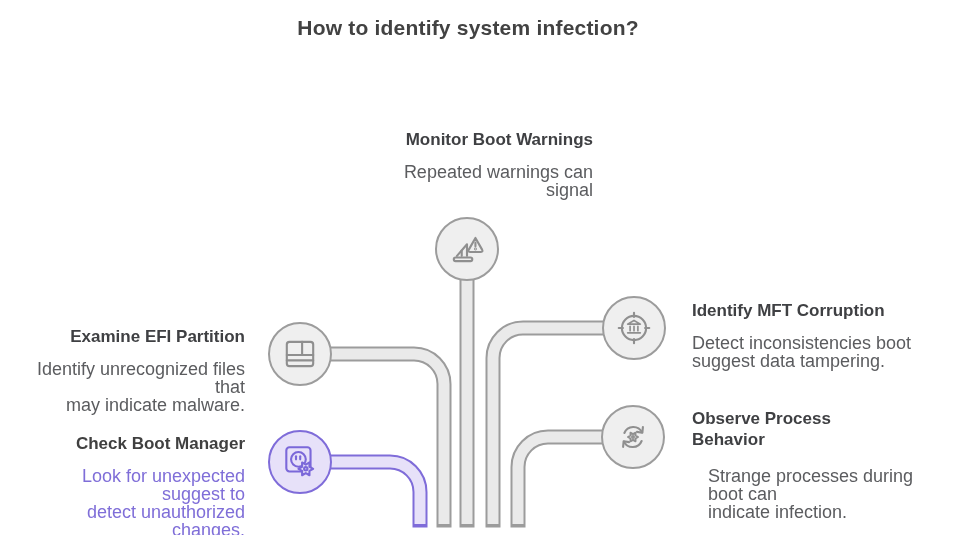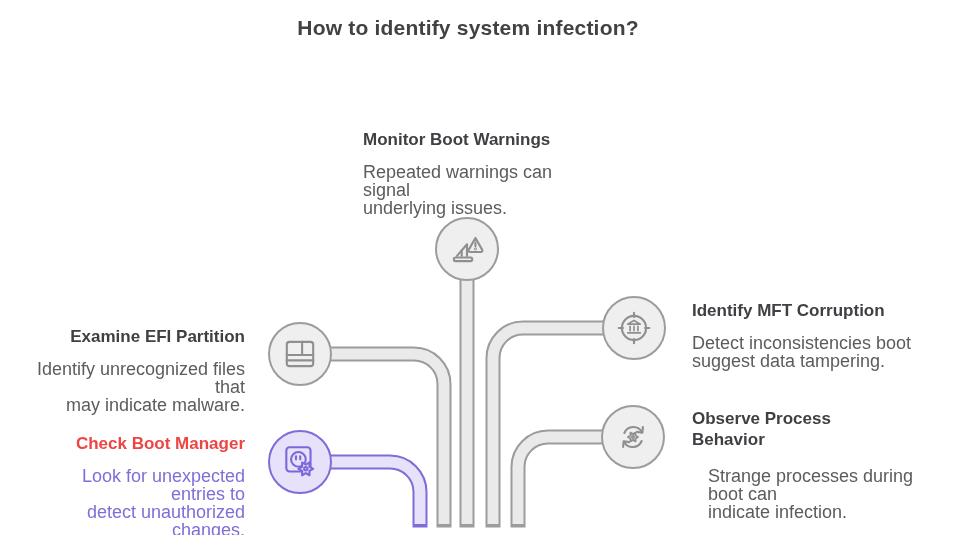--- a/index.html
+++ b/index.html
@@ -16,21 +16,21 @@
     position:absolute;width:64px;height:64px;border-radius:50%;
     box-sizing:border-box;border:2px solid #9C9C9C;background:#EFEFEF;
     z-index:2;display:flex;align-items:center;justify-content:center;
   }
   .node.purple{border-color:#7F6CD9;background:#E7E1F9;}
   .textblock{position:absolute;z-index:3;}
   .textblock .heading{font-size:17px;font-weight:bold;color:#3F4043;line-height:21px;}
   .textblock .body{font-size:18px;color:#5B5C5F;line-height:18px;margin-top:13px;}
   .textblock .body span{display:block;}
   .align-right{text-align:right;}
-  .purple-text .heading{color:#ef4444;}
+  .purple-text .heading{color:#404040;}
   .purple-text .body{color:#7F6ED8;}
 </style>
 </head>
 <body>
 
 <div class="canvas">
 
   <div class="title">How to identify system infection?</div>
 
   <svg class="pipes" width="961" height="535" viewBox="0 0 961 535">
@@ -105,40 +105,39 @@
     <svg width="40" height="40" viewBox="0 0 38 38" fill="none" stroke="#8F8F8F" stroke-width="2" stroke-linecap="round" stroke-linejoin="round">
       <path d="M10.8 15.2 A9.2 9.2 0 0 1 27.6 14.6"></path>
       <polyline points="28.4,9.6 27.9,14.9 22.8,14.1"></polyline>
       <path d="M27.2 22.8 A9.2 9.2 0 0 1 10.4 23.4"></path>
       <polyline points="9.6,28.4 10.1,23.1 15.2,23.9"></polyline>
       <polygon fill="#EFEFEF" stroke-width="1.8" points="23.8,19 21.4,20.4 21.4,23.1 19,21.7 16.6,23.1 16.6,20.4 14.2,19 16.6,17.6 16.6,14.9 19,16.3 21.4,14.9 21.4,17.6"></polygon>
       <circle cx="19" cy="19" r="1.1" stroke-width="1.6"></circle>
     </svg>
   </div>
 
-  <div class="textblock" style="left:363px;top:129px;width:230px;">
+  <div class="textblock" style="left:363px;top:129px;width:230px;text-align:right;">
     <div class="heading">Monitor Boot Warnings</div>
     <div class="body">
       <span>Repeated warnings can signal</span>
-      <span>underlying issues.</span>
     </div>
   </div>
 
   <div class="textblock align-right" style="left:33px;top:326px;width:212px;">
     <div class="heading">Examine EFI Partition</div>
     <div class="body">
       <span>Identify unrecognized files that</span>
       <span>may indicate malware.</span>
     </div>
   </div>
 
   <div class="textblock align-right purple-text" style="left:33px;top:433px;width:212px;">
     <div class="heading">Check Boot Manager</div>
     <div class="body">
-      <span>Look for unexpected entries to</span>
+      <span>Look for unexpected suggest to</span>
       <span>detect unauthorized changes.</span>
     </div>
   </div>
 
   <div class="textblock" style="left:692px;top:300px;width:235px;">
     <div class="heading">Identify MFT Corruption</div>
     <div class="body">
       <span>Detect inconsistencies boot</span>
       <span>suggest data tampering.</span>
     </div>

